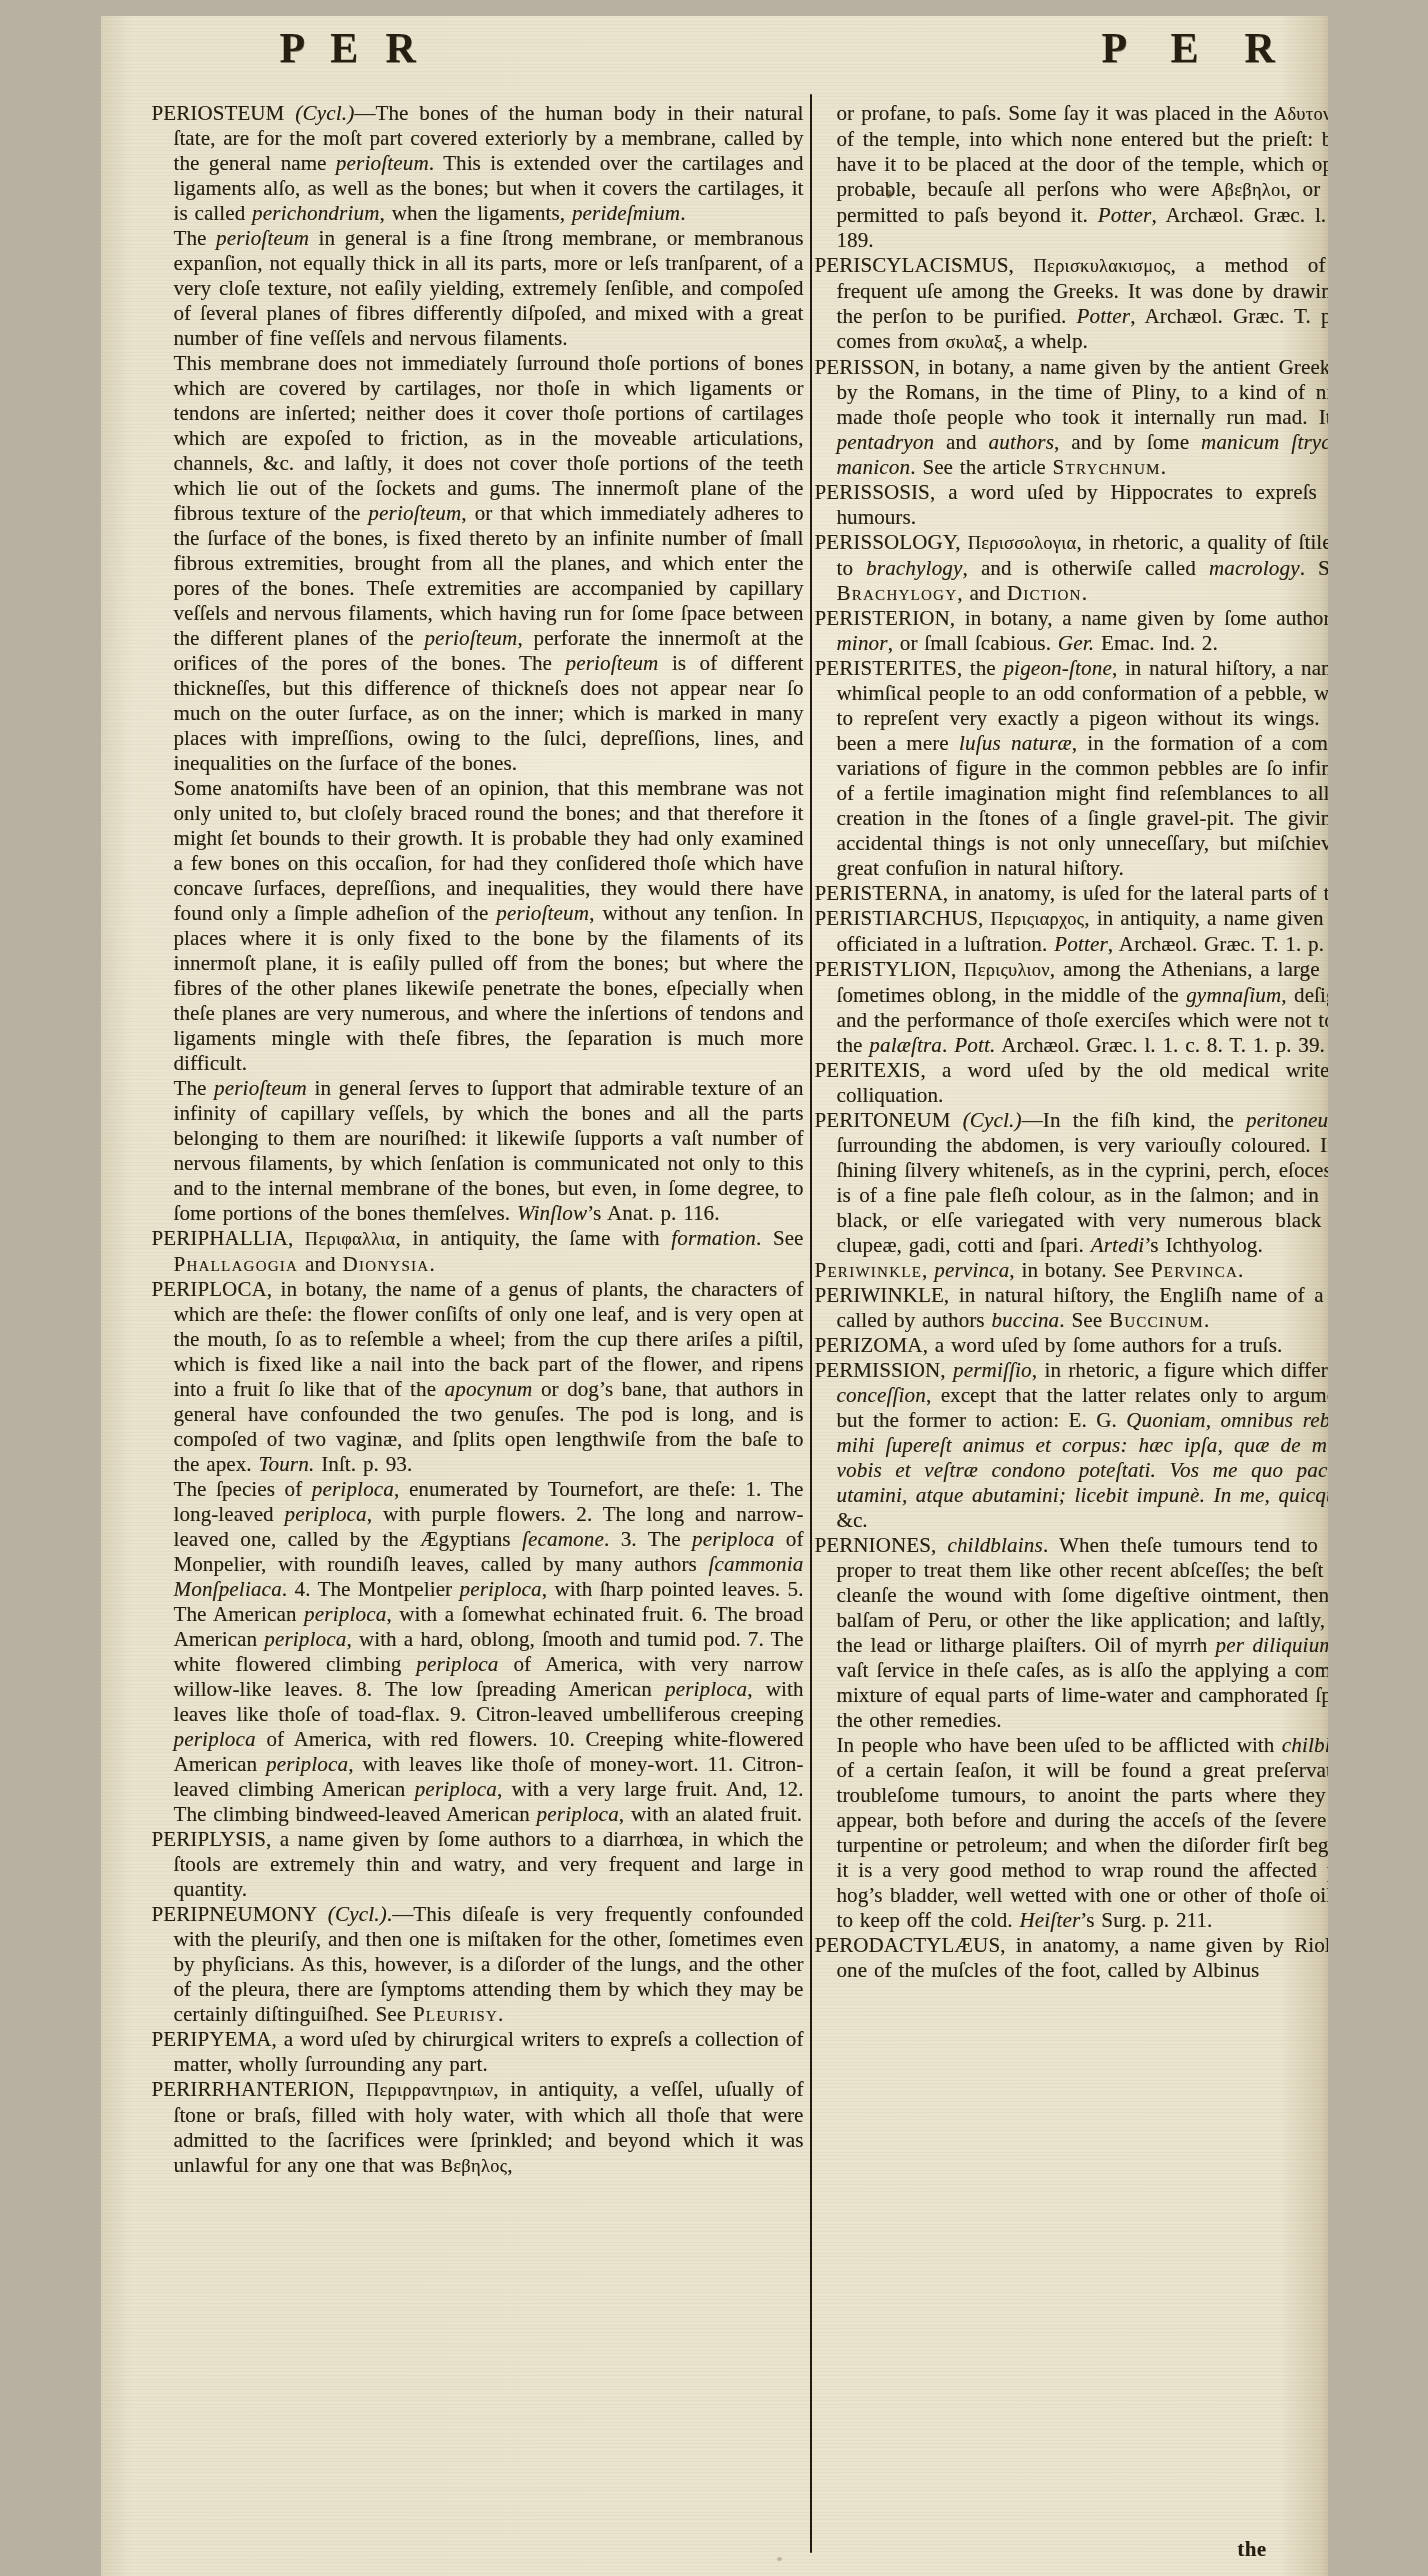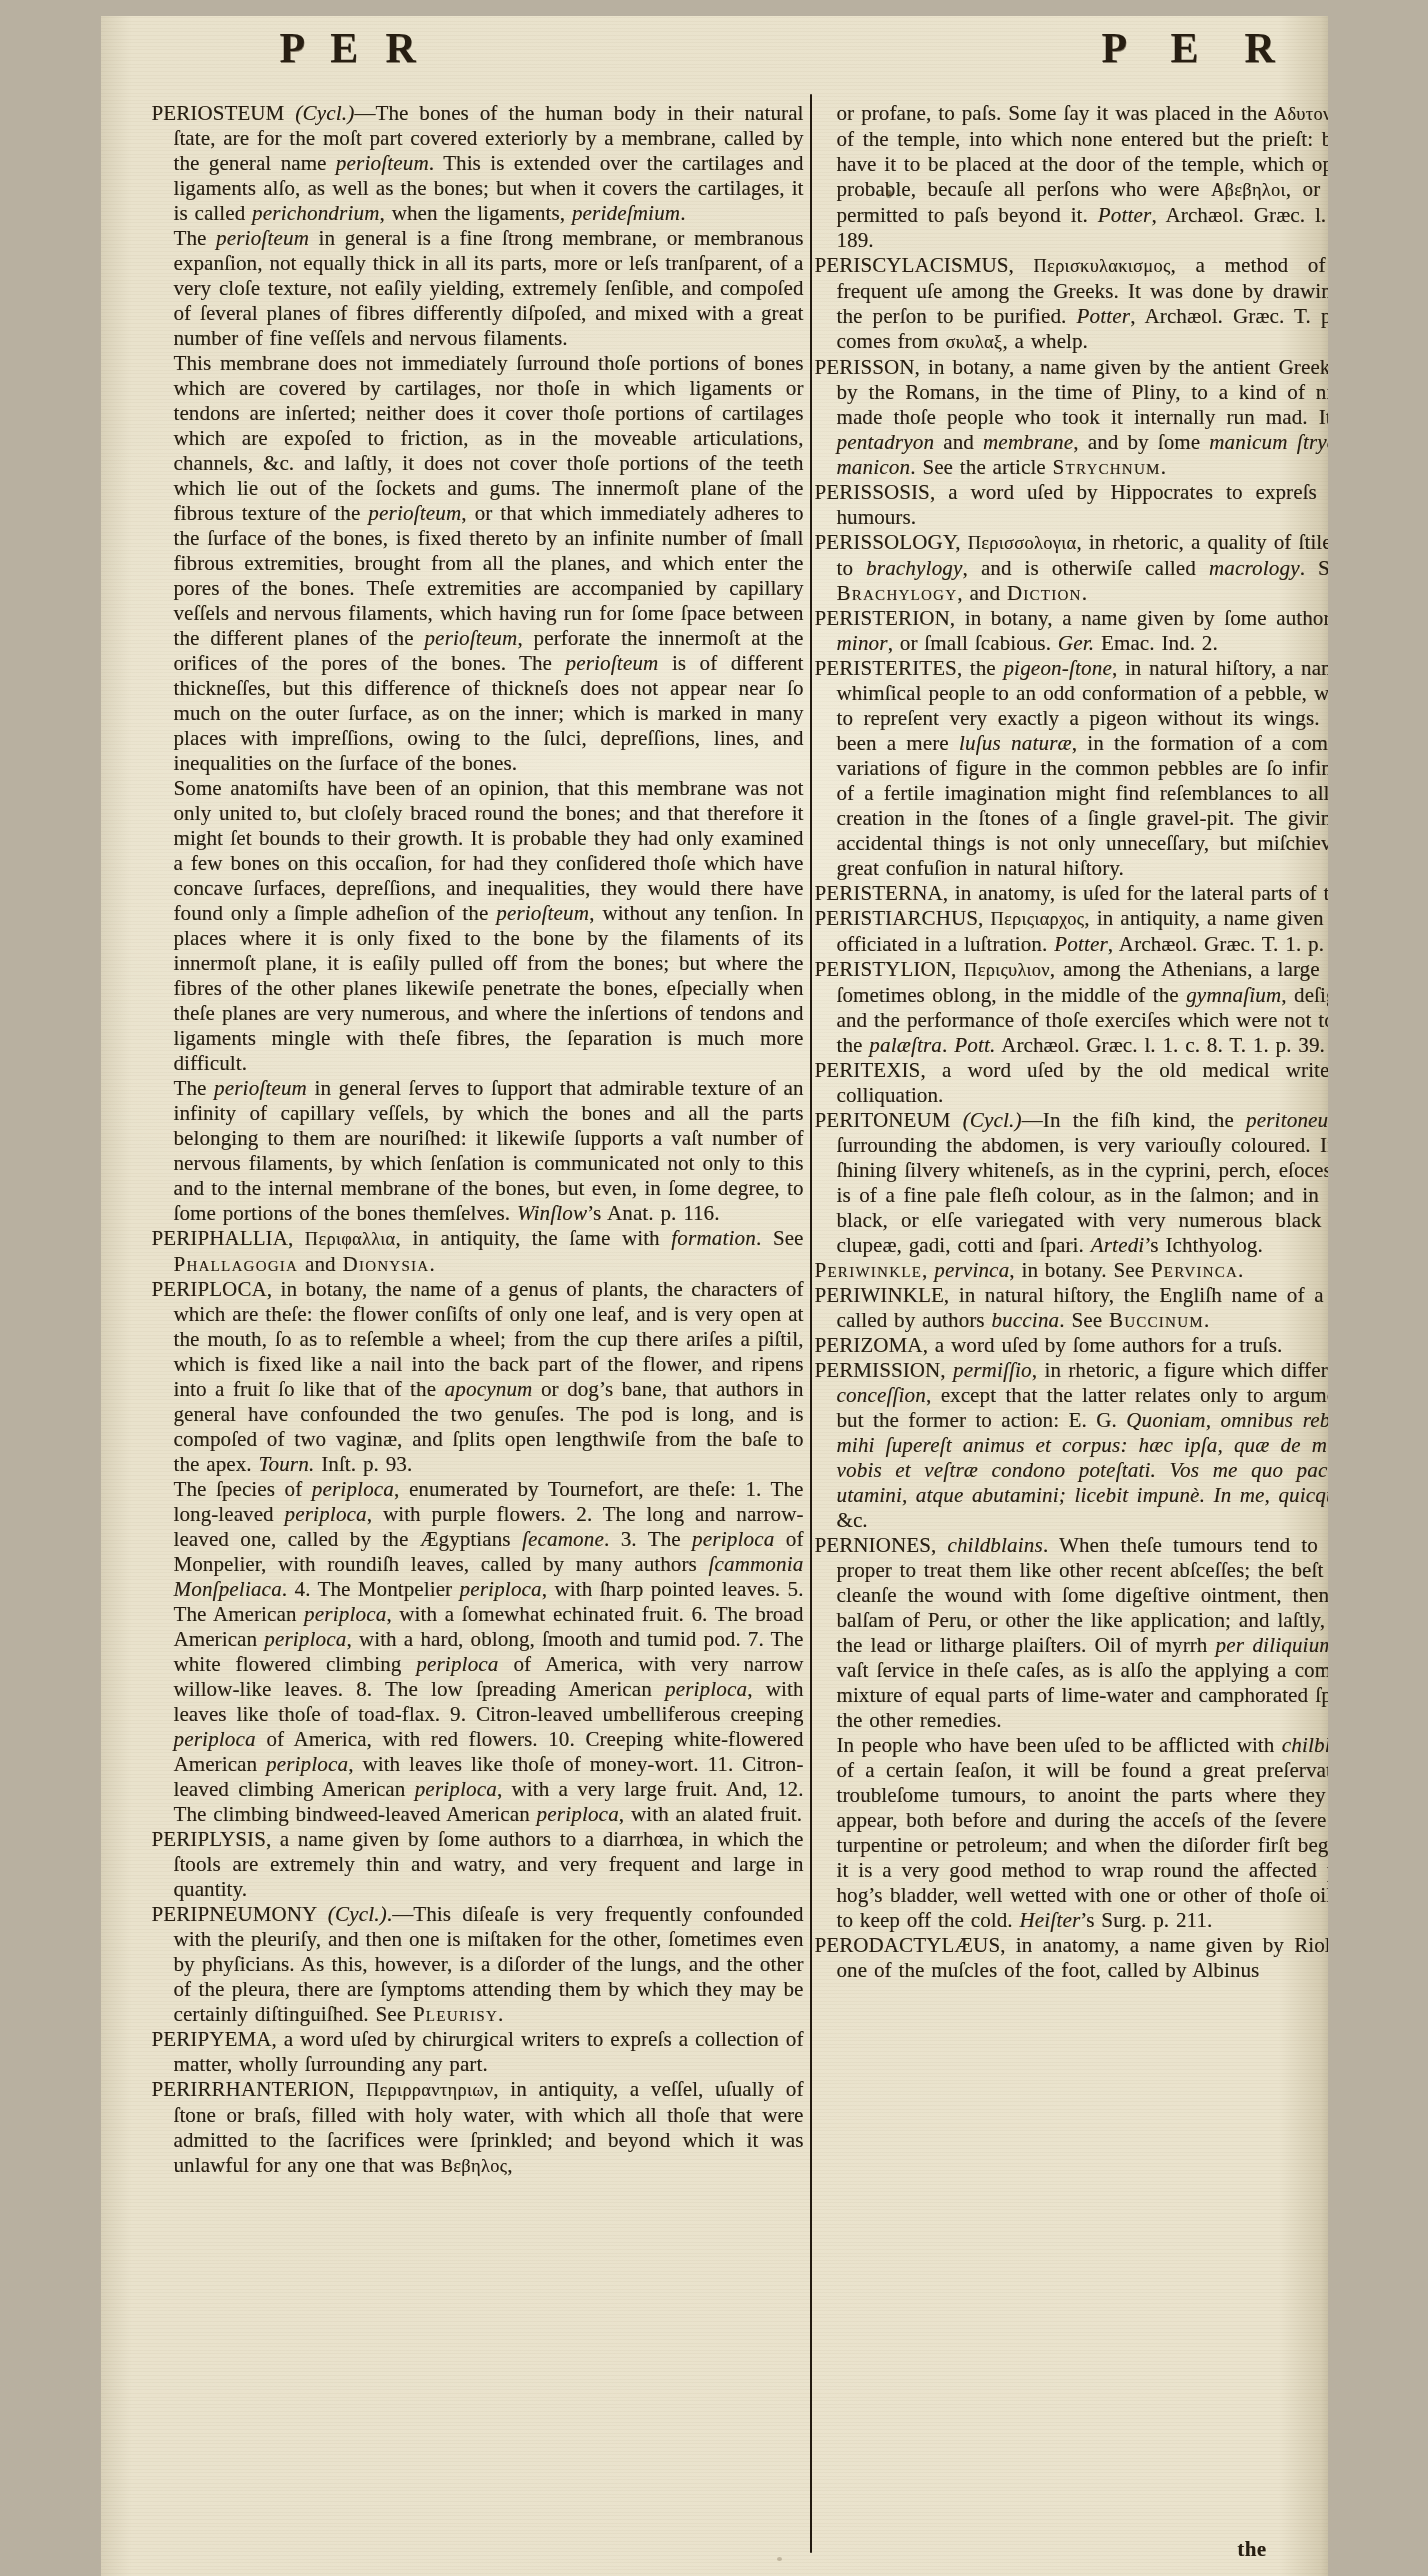--- a/index.html
+++ b/index.html
@@ -70,21 +70,21 @@
       <p class="blk entry">PERIPLOCA, in botany, the name of a genus of plants, the characters of which are theſe: the flower conſiſts of only one leaf, and is very open at the mouth, ſo as to reſemble a wheel; from the cup there ariſes a piſtil, which is fixed like a nail into the back part of the flower, and ripens into a fruit ſo like that of the <i>apocynum</i> or dog’s bane, that authors in general have confounded the two genuſes. The pod is long, and is compoſed of two vaginæ, and ſplits open lengthwiſe from the baſe to the apex. <i>Tourn.</i> Inſt. p. 93.</p>
       <p class="blk para">The ſpecies of <i>periploca</i>, enumerated by Tournefort, are theſe: 1. The long-leaved <i>periploca</i>, with purple flowers. 2. The long and narrow-leaved one, called by the Ægyptians <i>ſecamone</i>. 3. The <i>periploca</i> of Monpelier, with roundiſh leaves, called by many authors <i>ſcammonia Monſpeliaca</i>. 4. The Montpelier <i>periploca</i>, with ſharp pointed leaves. 5. The American <i>periploca</i>, with a ſomewhat echinated fruit. 6. The broad American <i>periploca</i>, with a hard, oblong, ſmooth and tumid pod. 7. The white flowered climbing <i>periploca</i> of America, with very narrow willow-like leaves. 8. The low ſpreading American <i>periploca</i>, with leaves like thoſe of toad-flax. 9. Citron-leaved umbelliferous creeping <i>periploca</i> of America, with red flowers. 10. Creeping white-flowered American <i>periploca</i>, with leaves like thoſe of money-wort. 11. Citron-leaved climbing American <i>periploca</i>, with a very large fruit. And, 12. The climbing bindweed-leaved American <i>periploca</i>, with an alated fruit.</p>
       <p class="blk entry">PERIPLYSIS, a name given by ſome authors to a diarrhœa, in which the ſtools are extremely thin and watry, and very frequent and large in quantity.</p>
       <p class="blk entry">PERIPNEUMONY <i>(Cycl.)</i>.—This diſeaſe is very frequently confounded with the pleuriſy, and then one is miſtaken for the other, ſometimes even by phyſicians. As this, however, is a diſorder of the lungs, and the other of the pleura, there are ſymptoms attending them by which they may be certainly diſtinguiſhed. See <span class="sc">Pleurisy</span>.</p>
       <p class="blk entry">PERIPYEMA, a word uſed by chirurgical writers to expreſs a collection of matter, wholly ſurrounding any part.</p>
       <p class="blk entry">PERIRRHANTERION, <span class="g">Περιρραντηριων</span>, in antiquity, a veſſel, uſually of ſtone or braſs, filled with holy water, with which all thoſe that were admitted to the ſacrifices were ſprinkled; and beyond which it was unlawful for any one that was <span class="g">Βεβηλος</span>,</p>
     </div>
   <div class="col col-right">
       <p class="blk para">or profane, to paſs. Some ſay it was placed in the <span class="g">Αδυτον</span>, or inmoſt receſs of the temple, into which none entered but the prieſt: but Caſaubon will have it to be placed at the door of the temple, which opinion ſeems moſt probable, becauſe all perſons who were <span class="g">Αβεβηλοι</span>, or unpolluted, were permitted to paſs beyond it. <i>Potter</i>, Archæol. Græc. l. 2. c. 2. T. 1. p. 189.</p>
       <p class="blk entry">PERISCYLACISMUS, <span class="g">Περισκυλακισμος</span>, a method of purification in frequent uſe among the Greeks. It was done by drawing a whelp round the perſon to be purified. <i>Potter</i>, Archæol. Græc. T. p. 223. The word comes from <span class="g">σκυλαξ</span>, a whelp.</p>
-      <p class="blk entry">PERISSON, in botany, a name given by the antient Greeks, and afterwards by the Romans, in the time of Pliny, to a kind of night-ſhade, which made thoſe people who took it internally run mad. It was called alſo <i>pentadryon</i> and <i>membrane</i>, and by ſome <i>manicum ſtrychnum</i>, or ſimply <i>manicon</i>. See the article <span class="sc">Strychnum</span>.</p>
+      <p class="blk entry">PERISSON, in botany, a name given by the antient Greeks, and afterwards by the Romans, in the time of Pliny, to a kind of night-ſhade, which made thoſe people who took it internally run mad. It was called alſo <i>pentadryon</i> and <i>authors</i>, and by ſome <i>manicum ſtrychnum</i>, or ſimply <i>manicon</i>. See the article <span class="sc">Strychnum</span>.</p>
       <p class="blk entry">PERISSOSIS, a word uſed by Hippocrates to expreſs a redundance of humours.</p>
       <p class="blk entry">PERISSOLOGY, <span class="g">Περισσολογια</span>, in rhetoric, a quality of ſtile directly oppoſite to <i>brachylogy</i>, and is otherwiſe called <i>macrology</i>. See <span class="sc">Macrology</span>, <span class="sc">Brachylogy</span>, and <span class="sc">Diction</span>.</p>
       <p class="blk entry">PERISTERION, in botany, a name given by ſome authors to the <i>ſcabioſa minor</i>, or ſmall ſcabious. <i>Ger.</i> Emac. Ind. 2.</p>
       <p class="blk entry">PERISTERITES, the <i>pigeon-ſtone</i>, in natural hiſtory, a name given by ſome whimſical people to an odd conformation of a pebble, which they ſuppoſe to repreſent very exactly a pigeon without its wings. It ſeems to have been a mere <i>luſus naturæ</i>, in the formation of a common pebble. The variations of figure in the common pebbles are ſo infinite, that a perſon of a fertile imagination might find reſemblances to all the parts of the creation in the ſtones of a ſingle gravel-pit. The giving names to ſuch accidental things is not only unneceſſary, but miſchievous, as it cauſes great confuſion in natural hiſtory.</p>
       <p class="blk entry">PERISTERNA, in anatomy, is uſed for the lateral parts of the thorax.</p>
       <p class="blk entry">PERISTIARCHUS, <span class="g">Περιςιαρχος</span>, in antiquity, a name given to the perſon that officiated in a luſtration. <i>Potter</i>, Archæol. Græc. T. 1. p. 35.</p>
       <p class="blk entry">PERISTYLION, <span class="g">Περιςυλιον</span>, among the Athenians, a large ſquare place, tho’ ſometimes oblong, in the middle of the <i>gymnaſium</i>, deſigned for walking, and the performance of thoſe exerciſes which were not to be performed in the <i>palæſtra</i>. <i>Pott.</i> Archæol. Græc. l. 1. c. 8. T. 1. p. 39.</p>
       <p class="blk entry">PERITEXIS, a word uſed by the old medical writers to expreſs a colliquation.</p>
       <p class="blk entry">PERITONEUM <i>(Cycl.)</i>—In the fiſh kind, the <i>peritoneum</i>, or membrane ſurrounding the abdomen, is very variouſly coloured. In ſome it is of a ſhining ſilvery whiteneſs, as in the cyprini, perch, eſoces, &amp;c. In others it is of a fine pale fleſh colour, as in the ſalmon; and in ſome it is wholly black, or elſe variegated with very numerous black ſpots, as in the clupeæ, gadi, cotti and ſpari. <i>Artedi</i>’s Ichthyolog.</p>
       <p class="blk entry"><span class="sc">Periwinkle</span>, <i>pervinca</i>, in botany. See <span class="sc">Pervinca</span>.</p>

